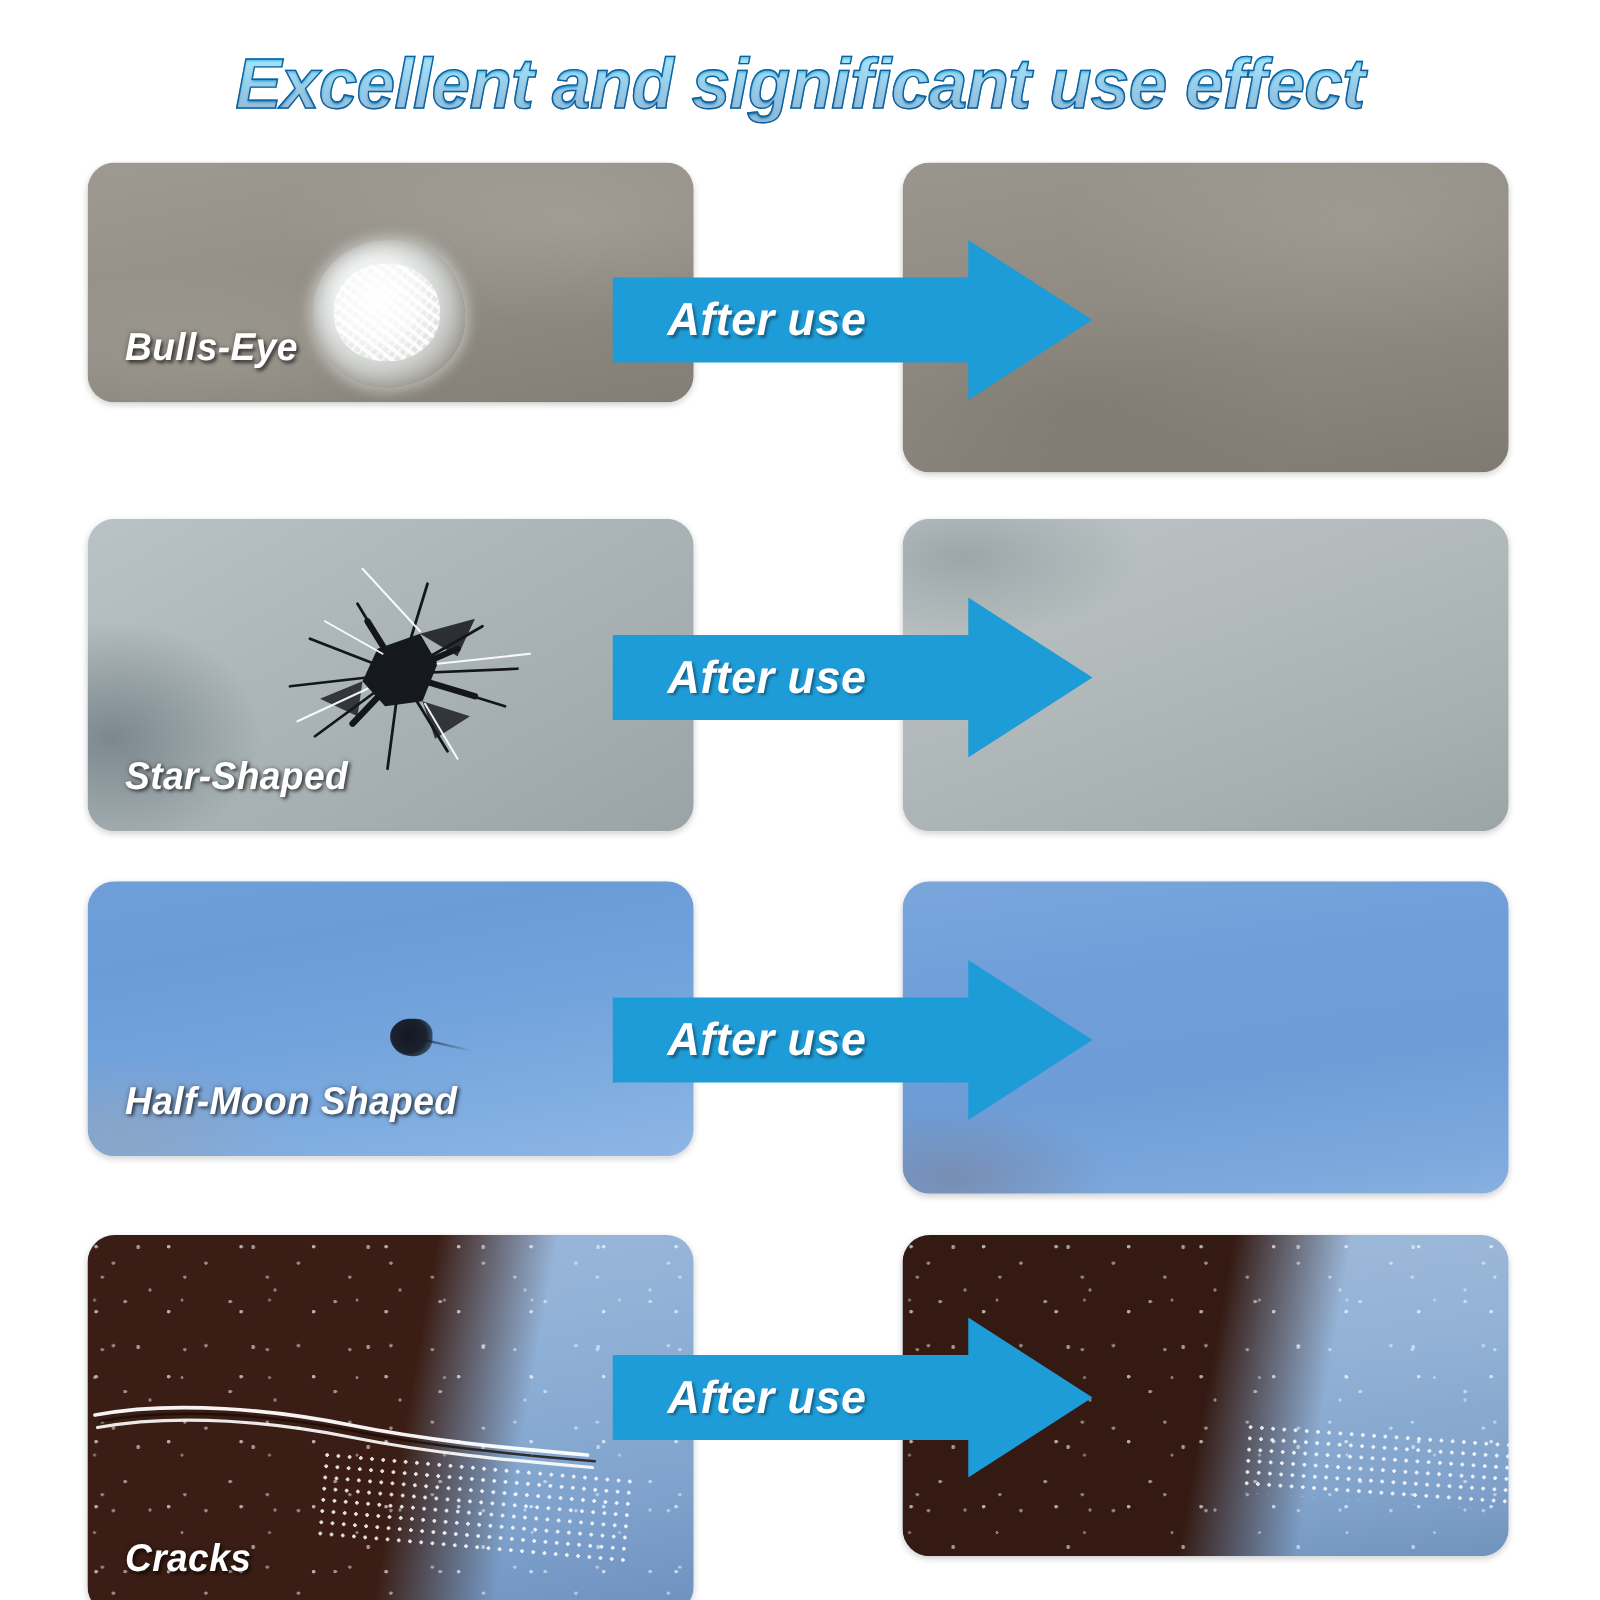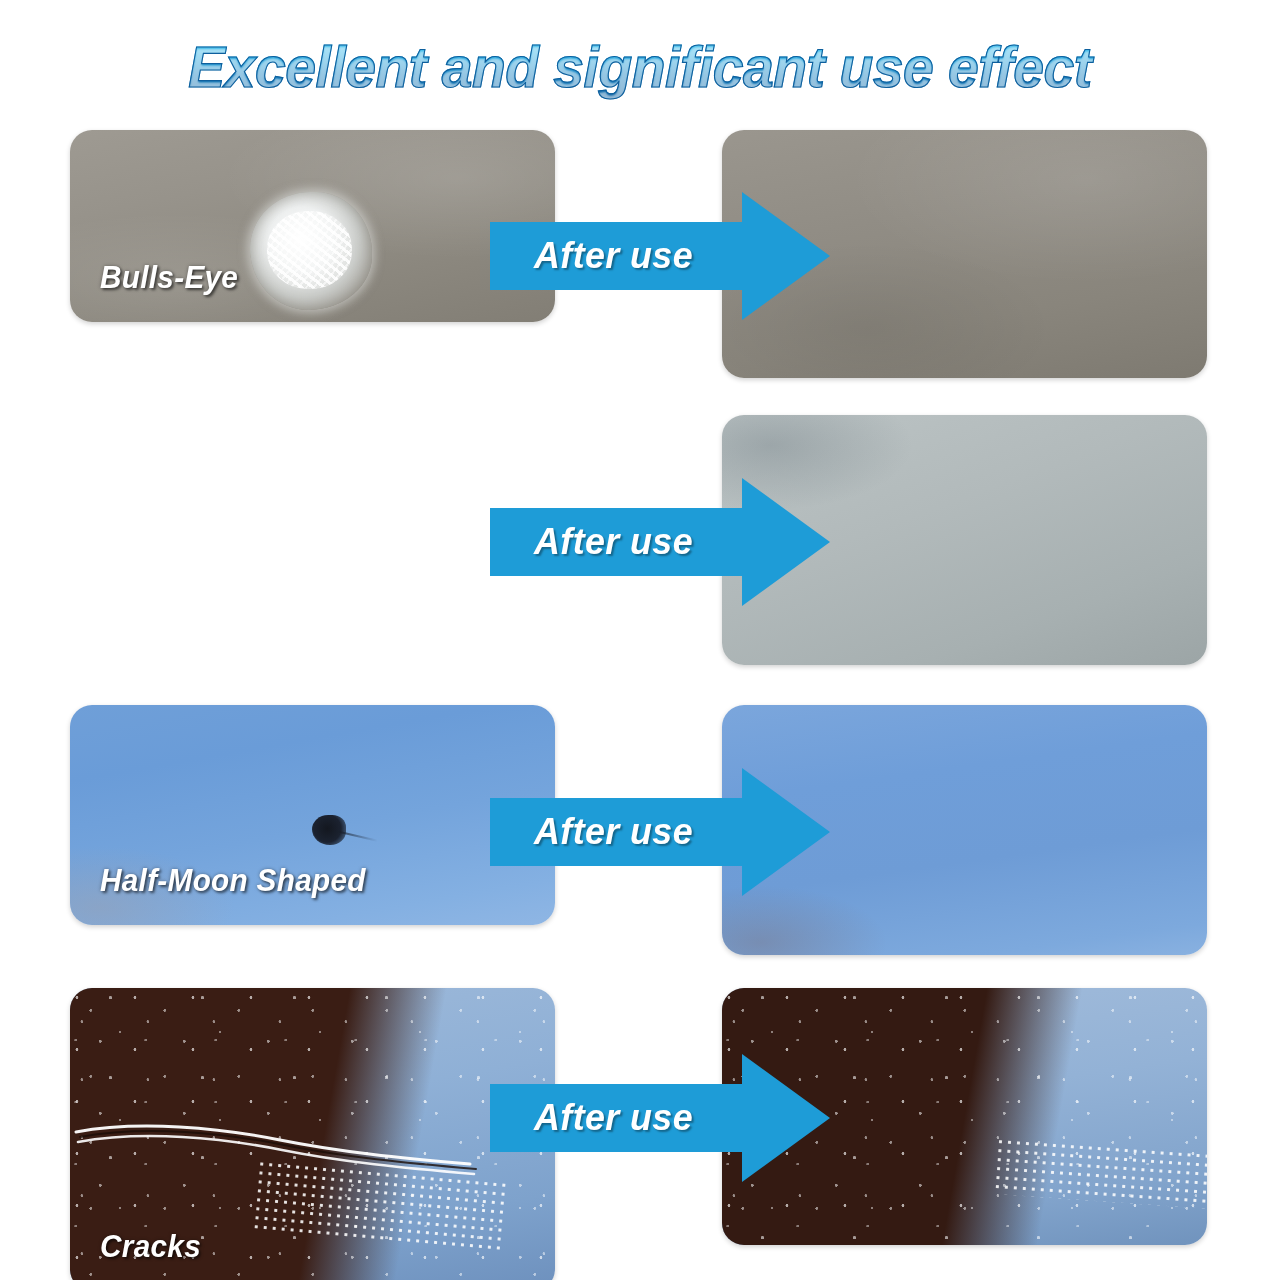--- a/index.html
+++ b/index.html
@@ -191,20 +191,21 @@
       2px 2px 3px rgba(0,0,0,0.55),
       0 0 4px rgba(0,0,0,0.35);
     white-space: nowrap;
   }
 
   
   .arrow-wrap {
     position: absolute;
     width: 340px;
     height: 128px;
+    padding-left: 44px;
   }
   .arrow-svg { position: absolute; inset: 0; width: 100%; height: 100%; }
   .arrow-label {
     position: absolute;
     left: 44px;
     top: 50%;
     transform: translateY(-50%) scaleX(0.97);
     transform-origin: left center;
     color: #ffffff;
     font-family: "Liberation Sans", sans-serif;
@@ -237,20 +238,40 @@
   <div class="arrow-wrap" style="left:490px; top:62px;">
     <svg class="arrow-svg" viewBox="0 0 340 128" preserveAspectRatio="none">
       <polygon points="0,30 252,30 252,0 340,64 252,128 252,98 0,98" fill="#1E9CD7"></polygon>
     </svg>
     <span class="arrow-label">After use</span>
   </div>
 </div>
 
 <div class="row" style="top:415px; height:250px;">
 
+  <div class="panel panel-left" style="top:0; height:250px;">
+    <div class="panel-bg bg-r2"></div>
+    <svg class="star-crack" viewBox="0 0 260 200">
+      <g stroke="#13161a" fill="none" stroke-linecap="round">
+        <path d="M130,100 L96,44 M130,100 L152,28 M130,100 L196,62 M130,100 L224,96 M130,100 L214,126
+                 M130,100 L168,162 M130,100 L120,176 M130,100 L62,150 M130,100 L42,110 M130,100 L58,72" stroke-width="2.2"></path>
+        <path d="M130,100 L104,58 M130,100 L176,80 M130,100 L190,118 M130,100 L92,140" stroke-width="5"></path>
+      </g>
+      <g fill="#15181d">
+        <path d="M112,80 L146,68 L160,92 L148,122 L118,126 L100,106 Z"></path>
+        <path d="M146,68 L190,56 L176,86 Z" opacity="0.85"></path>
+        <path d="M148,122 L186,134 L158,152 Z" opacity="0.8"></path>
+        <path d="M100,106 L66,120 L96,134 Z" opacity="0.8"></path>
+      </g>
+      <g stroke="#ffffff" fill="none" stroke-width="1.6" stroke-linecap="round" opacity="0.92">
+        <path d="M146,66 L100,16 M160,92 L234,84 M150,124 L176,168 M104,112 L48,138 M116,84 L70,58"></path>
+      </g>
+    </svg>
+    <div class="panel-label">Star-Shaped</div>
+  </div>
 
   <div class="panel panel-right" style="top:0; height:250px;">
     <div class="panel-bg bg-r2b"></div>
   </div>
 
   <div class="arrow-wrap" style="left:490px; top:63px;">
     <svg class="arrow-svg" viewBox="0 0 340 128" preserveAspectRatio="none">
       <polygon points="0,30 252,30 252,0 340,64 252,128 252,98 0,98" fill="#1E9CD7"></polygon>
     </svg>
     <span class="arrow-label">After use</span>

